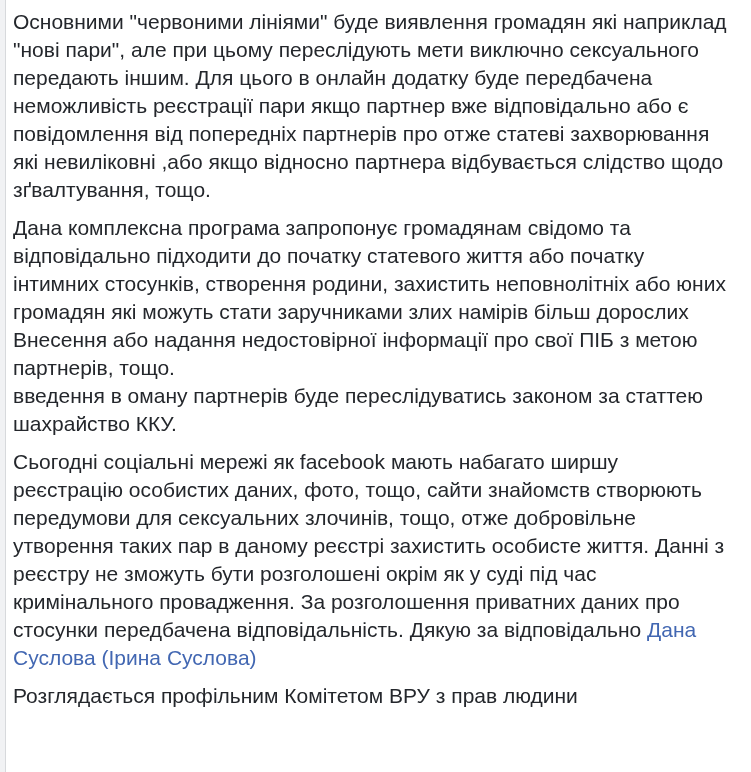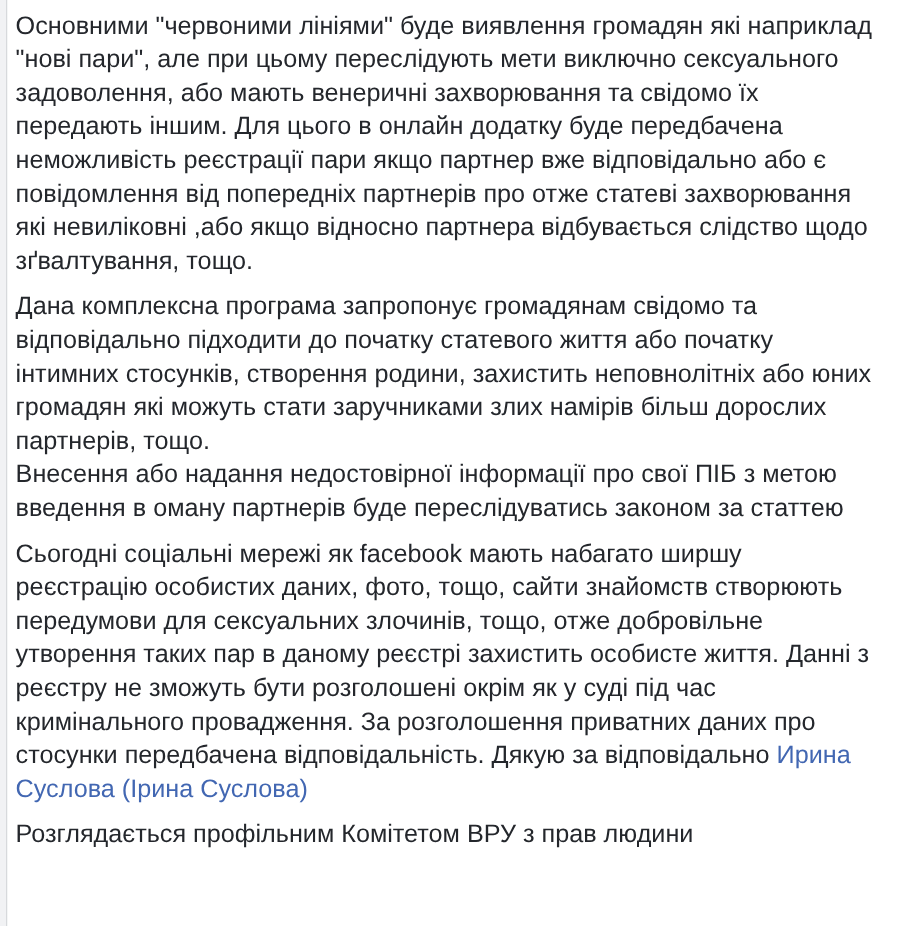--- a/index.html
+++ b/index.html
@@ -37,46 +37,46 @@
 </head>
 <body>
 
 <div class="page">
   <div class="gutter"></div>
   <div class="content">
 
     <p class="para">
       <span class="line">Основними "червоними лініями" буде виявлення громадян які наприклад</span>
       <span class="line">"нові пари", але при цьому переслідують мети виключно сексуального</span>
-      <span class="line">задоволення, або мають венеричні захворювання та свідомо їх</span>
       <span class="line">передають іншим. Для цього в онлайн додатку буде передбачена</span>
       <span class="line">неможливість реєстрації пари якщо партнер вже відповідально або є</span>
       <span class="line">повідомлення від попередніх партнерів про отже статеві захворювання</span>
       <span class="line">які невиліковні ,або якщо відносно партнера відбувається слідство щодо</span>
       <span class="line">зґвалтування, тощо.</span>
     </p>
 
     <p class="para">
       <span class="line">Дана комплексна програма запропонує громадянам свідомо та</span>
       <span class="line">відповідально підходити до початку статевого життя або початку</span>
       <span class="line">інтимних стосунків, створення родини, захистить неповнолітніх або юних</span>
       <span class="line">громадян які можуть стати заручниками злих намірів більш дорослих</span>
+      <span class="line">Внесення або надання недостовірної інформації про свої ПІБ з метою</span>
       <span class="line">партнерів, тощо.</span>
-      <span class="line">Внесення або надання недостовірної інформації про свої ПІБ з метою</span>
       <span class="line">введення в оману партнерів буде переслідуватись законом за статтею</span>
+      <span class="line">шахрайство ККУ.</span>
     </p>
 
     <p class="para">
       <span class="line">Сьогодні соціальні мережі як facebook мають набагато ширшу</span>
       <span class="line">реєстрацію особистих даних, фото, тощо, сайти знайомств створюють</span>
       <span class="line">передумови для сексуальних злочинів, тощо, отже добровільне</span>
       <span class="line">утворення таких пар в даному реєстрі захистить особисте життя. Данні з</span>
       <span class="line">реєстру не зможуть бути розголошені окрім як у суді під час</span>
       <span class="line">кримінального провадження. За розголошення приватних даних про</span>
-      <span class="line"><span>стосунки передбачена відповідальність. Дякую за відповідально </span><a class="mention">Ирина</a></span>
+      <span class="line"><span>стосунки передбачена відповідальність. Дякую за відповідально </span><a class="mention">Дана</a></span>
       <span class="line"><a class="mention">Суслова (Ірина Суслова)</a></span>
     </p>
 
     <p class="para">
       <span class="line">Розглядається профільним Комітетом ВРУ з прав людини</span>
     </p>
 
   </div>
 </div>
 

